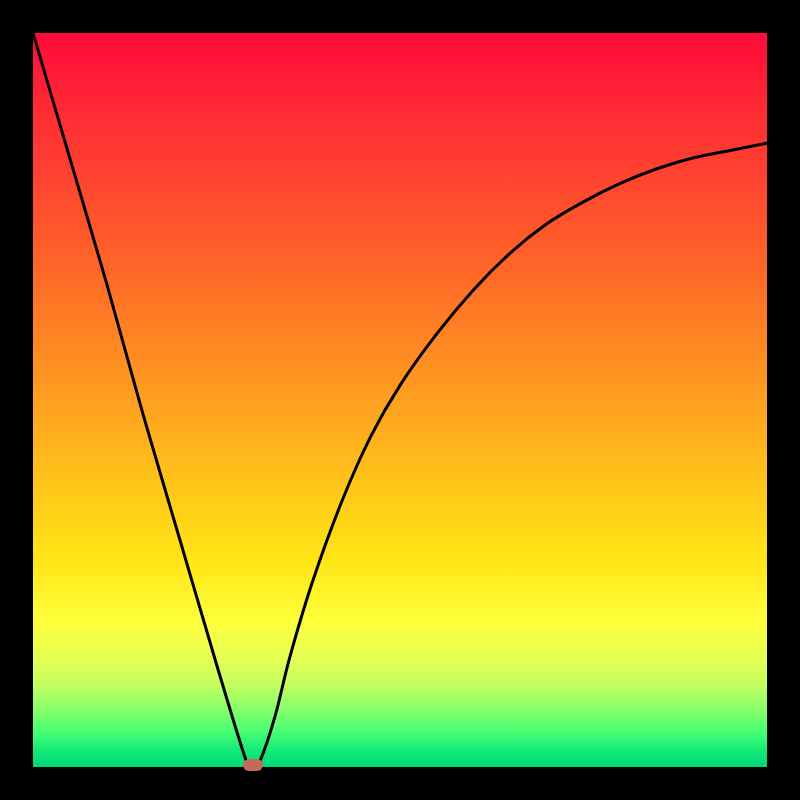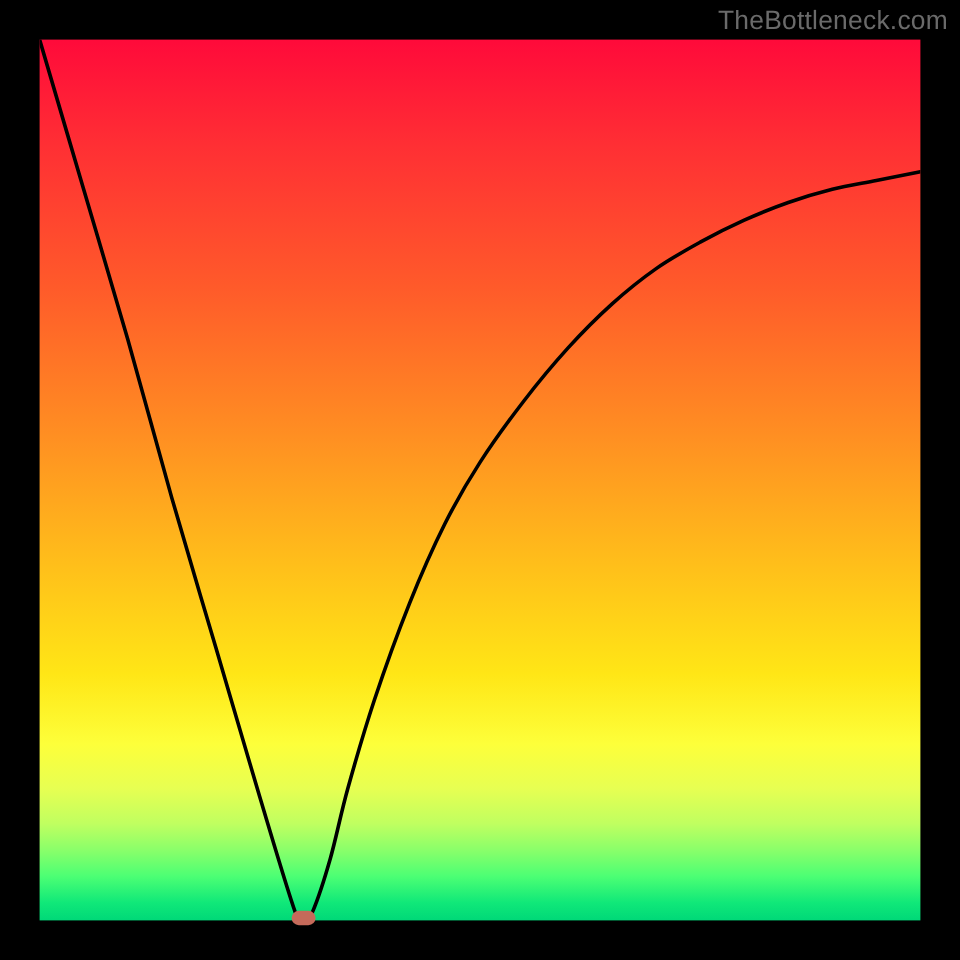--- a/index.html
+++ b/index.html
@@ -63,21 +63,20 @@
     height: 12px;
     border-radius: 6px;
     background: #c56a5a;
   }
 </style>
 </head>
 <body>
 
 <div class="frame">
 
-  <div class="watermark">TheBottleneck.com</div>
 
   <div class="plot-area">
     <svg class="curve-svg" viewBox="0 0 734 734" preserveAspectRatio="none">
       <path id="curve-path" d="M 0.00 0.00 C 6.12 20.80, 24.47 83.19, 36.70 124.78 C 48.93 166.37, 61.17 206.74, 73.40 249.56 C 85.63 292.38, 97.87 338.86, 110.10 381.68 C 122.33 424.50, 134.57 464.87, 146.80 506.46 C 159.03 548.05, 172.49 594.54, 183.50 631.24 C 194.51 667.94, 206.74 709.53, 212.86 726.66 C 218.98 743.79, 217.75 734.00, 220.20 734.00 C 222.65 734.00, 223.87 735.22, 227.54 726.66 C 231.21 718.10, 237.33 699.75, 242.22 682.62 C 247.11 665.49, 250.78 645.92, 256.90 623.90 C 263.02 601.88, 270.36 576.19, 278.92 550.50 C 287.48 524.81, 298.49 494.23, 308.28 469.76 C 318.07 445.29, 327.85 423.27, 337.64 403.70 C 347.43 384.13, 355.99 369.45, 367.00 352.32 C 378.01 335.19, 391.47 316.84, 403.70 300.94 C 415.93 285.04, 428.17 270.36, 440.40 256.90 C 452.63 243.44, 464.87 231.21, 477.10 220.20 C 489.33 209.19, 501.57 199.40, 513.80 190.84 C 526.03 182.28, 538.27 175.55, 550.50 168.82 C 562.73 162.09, 574.97 155.97, 587.20 150.47 C 599.43 144.97, 611.67 140.07, 623.90 135.79 C 636.13 131.51, 648.37 127.84, 660.60 124.78 C 672.83 121.72, 685.07 119.89, 697.30 117.44 C 709.53 114.99, 727.88 111.32, 734.00 110.10" fill="none" stroke="#000" stroke-width="3" stroke-linejoin="round" stroke-linecap="round"></path>
     </svg>
     <div id="min-marker" class="marker" style="left: 210.2px; top: 726px;"></div>
   </div>
 
 </div>
 

